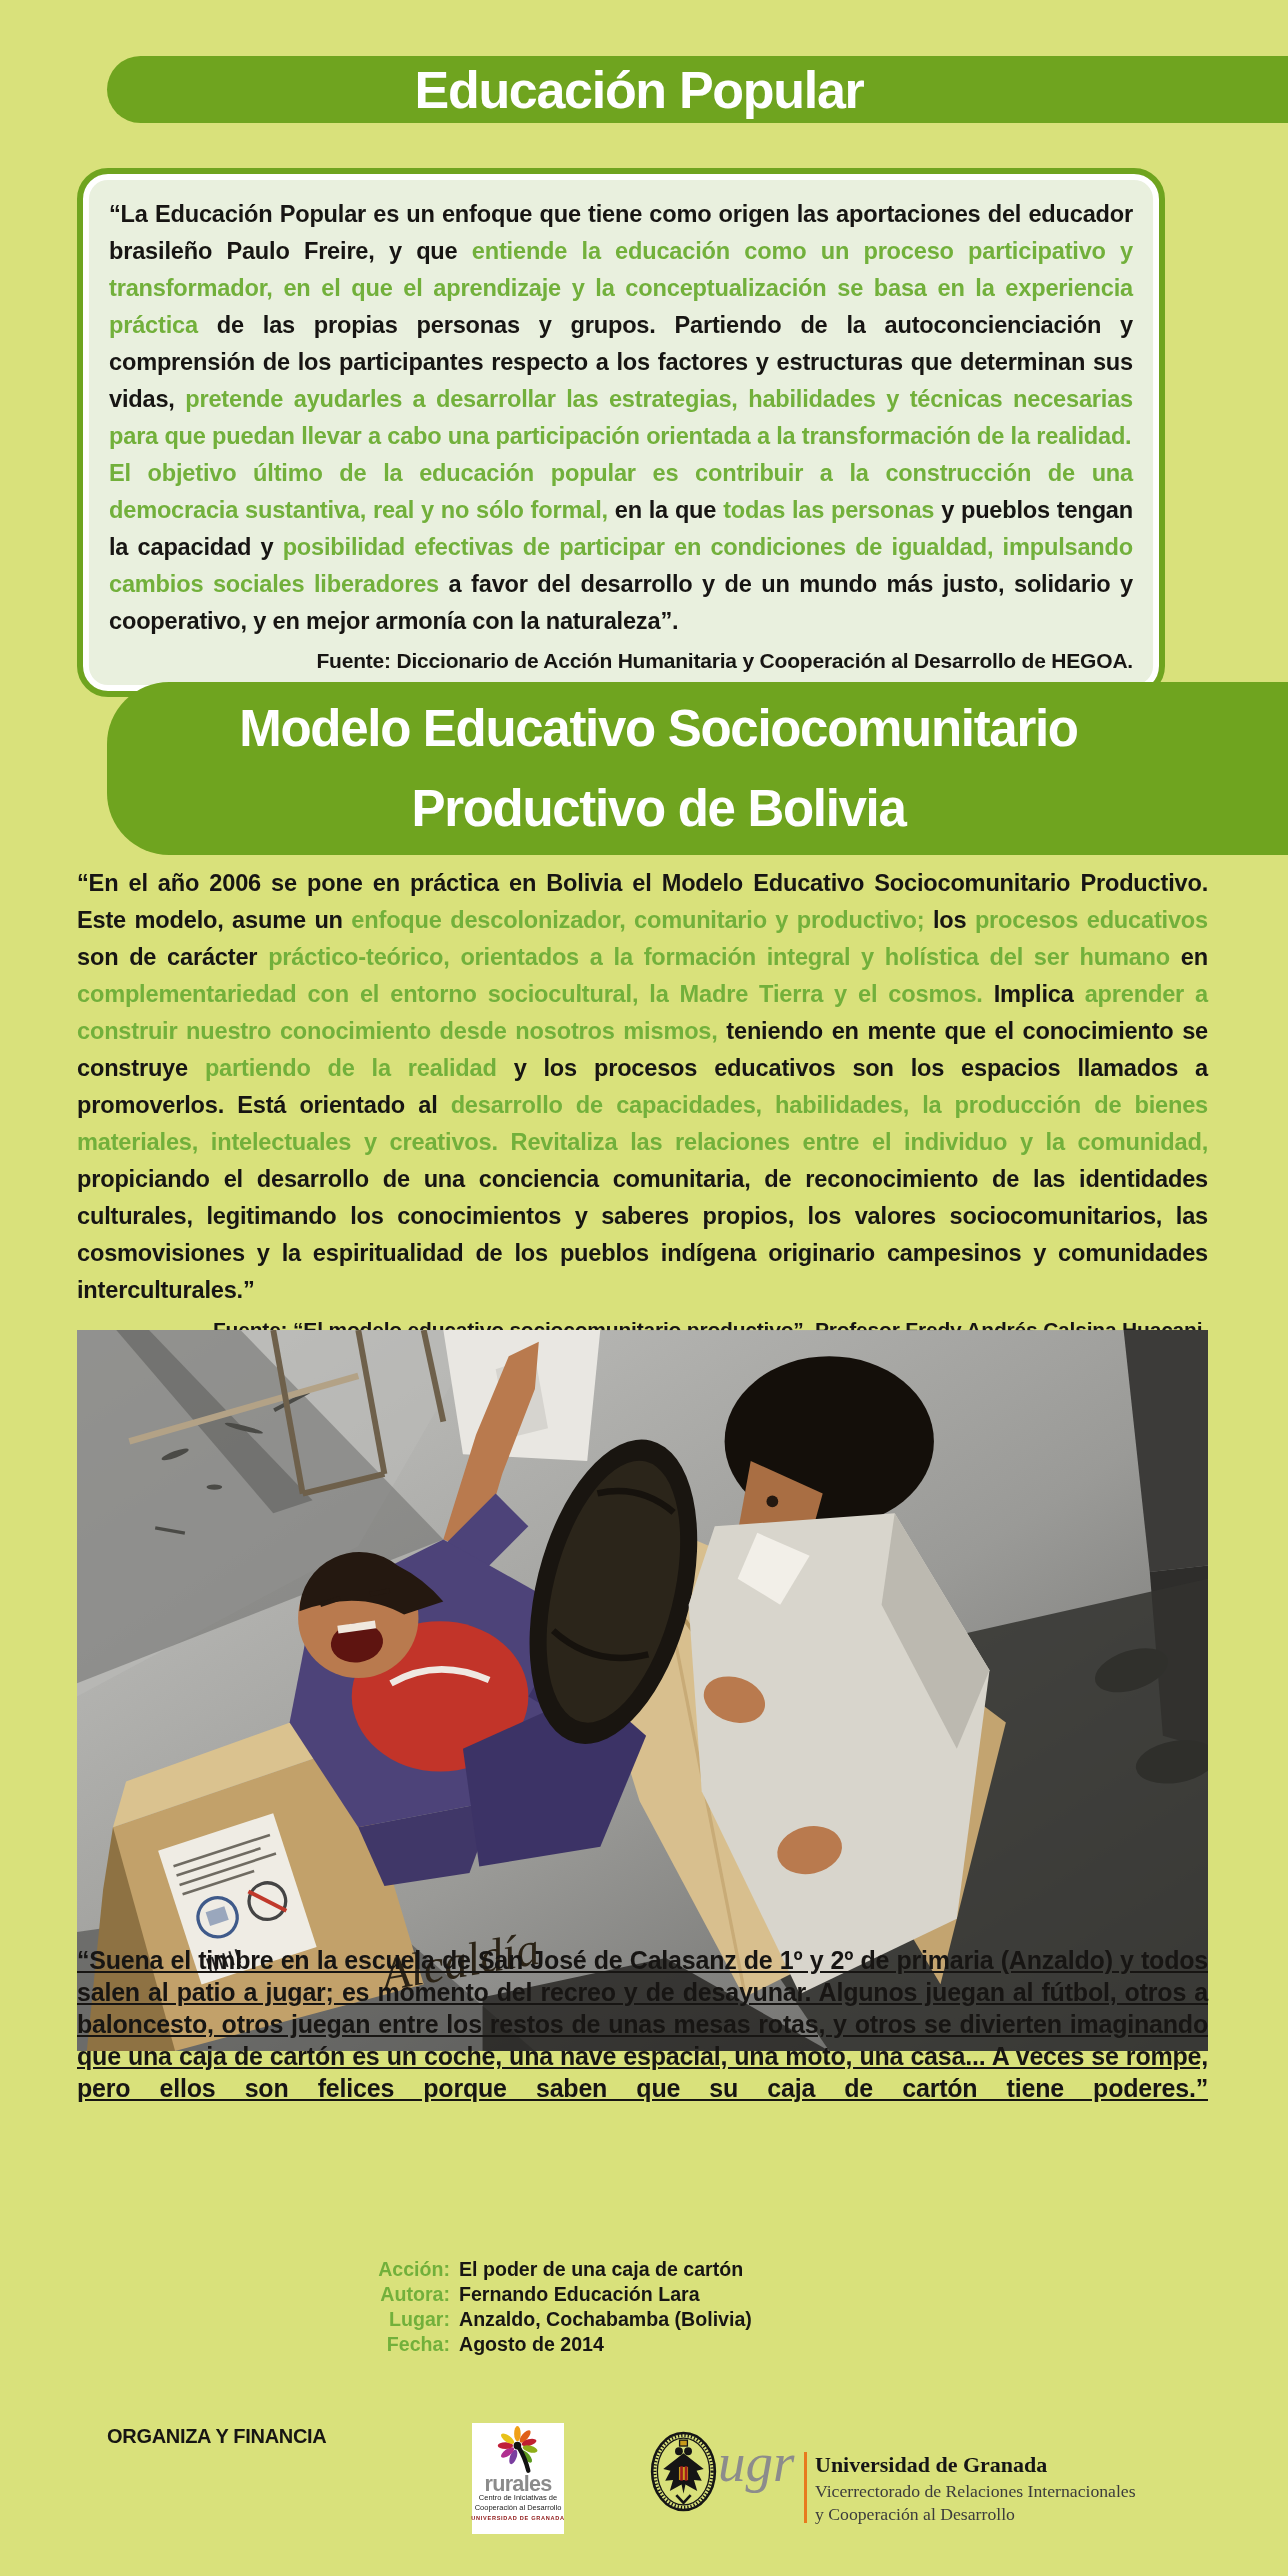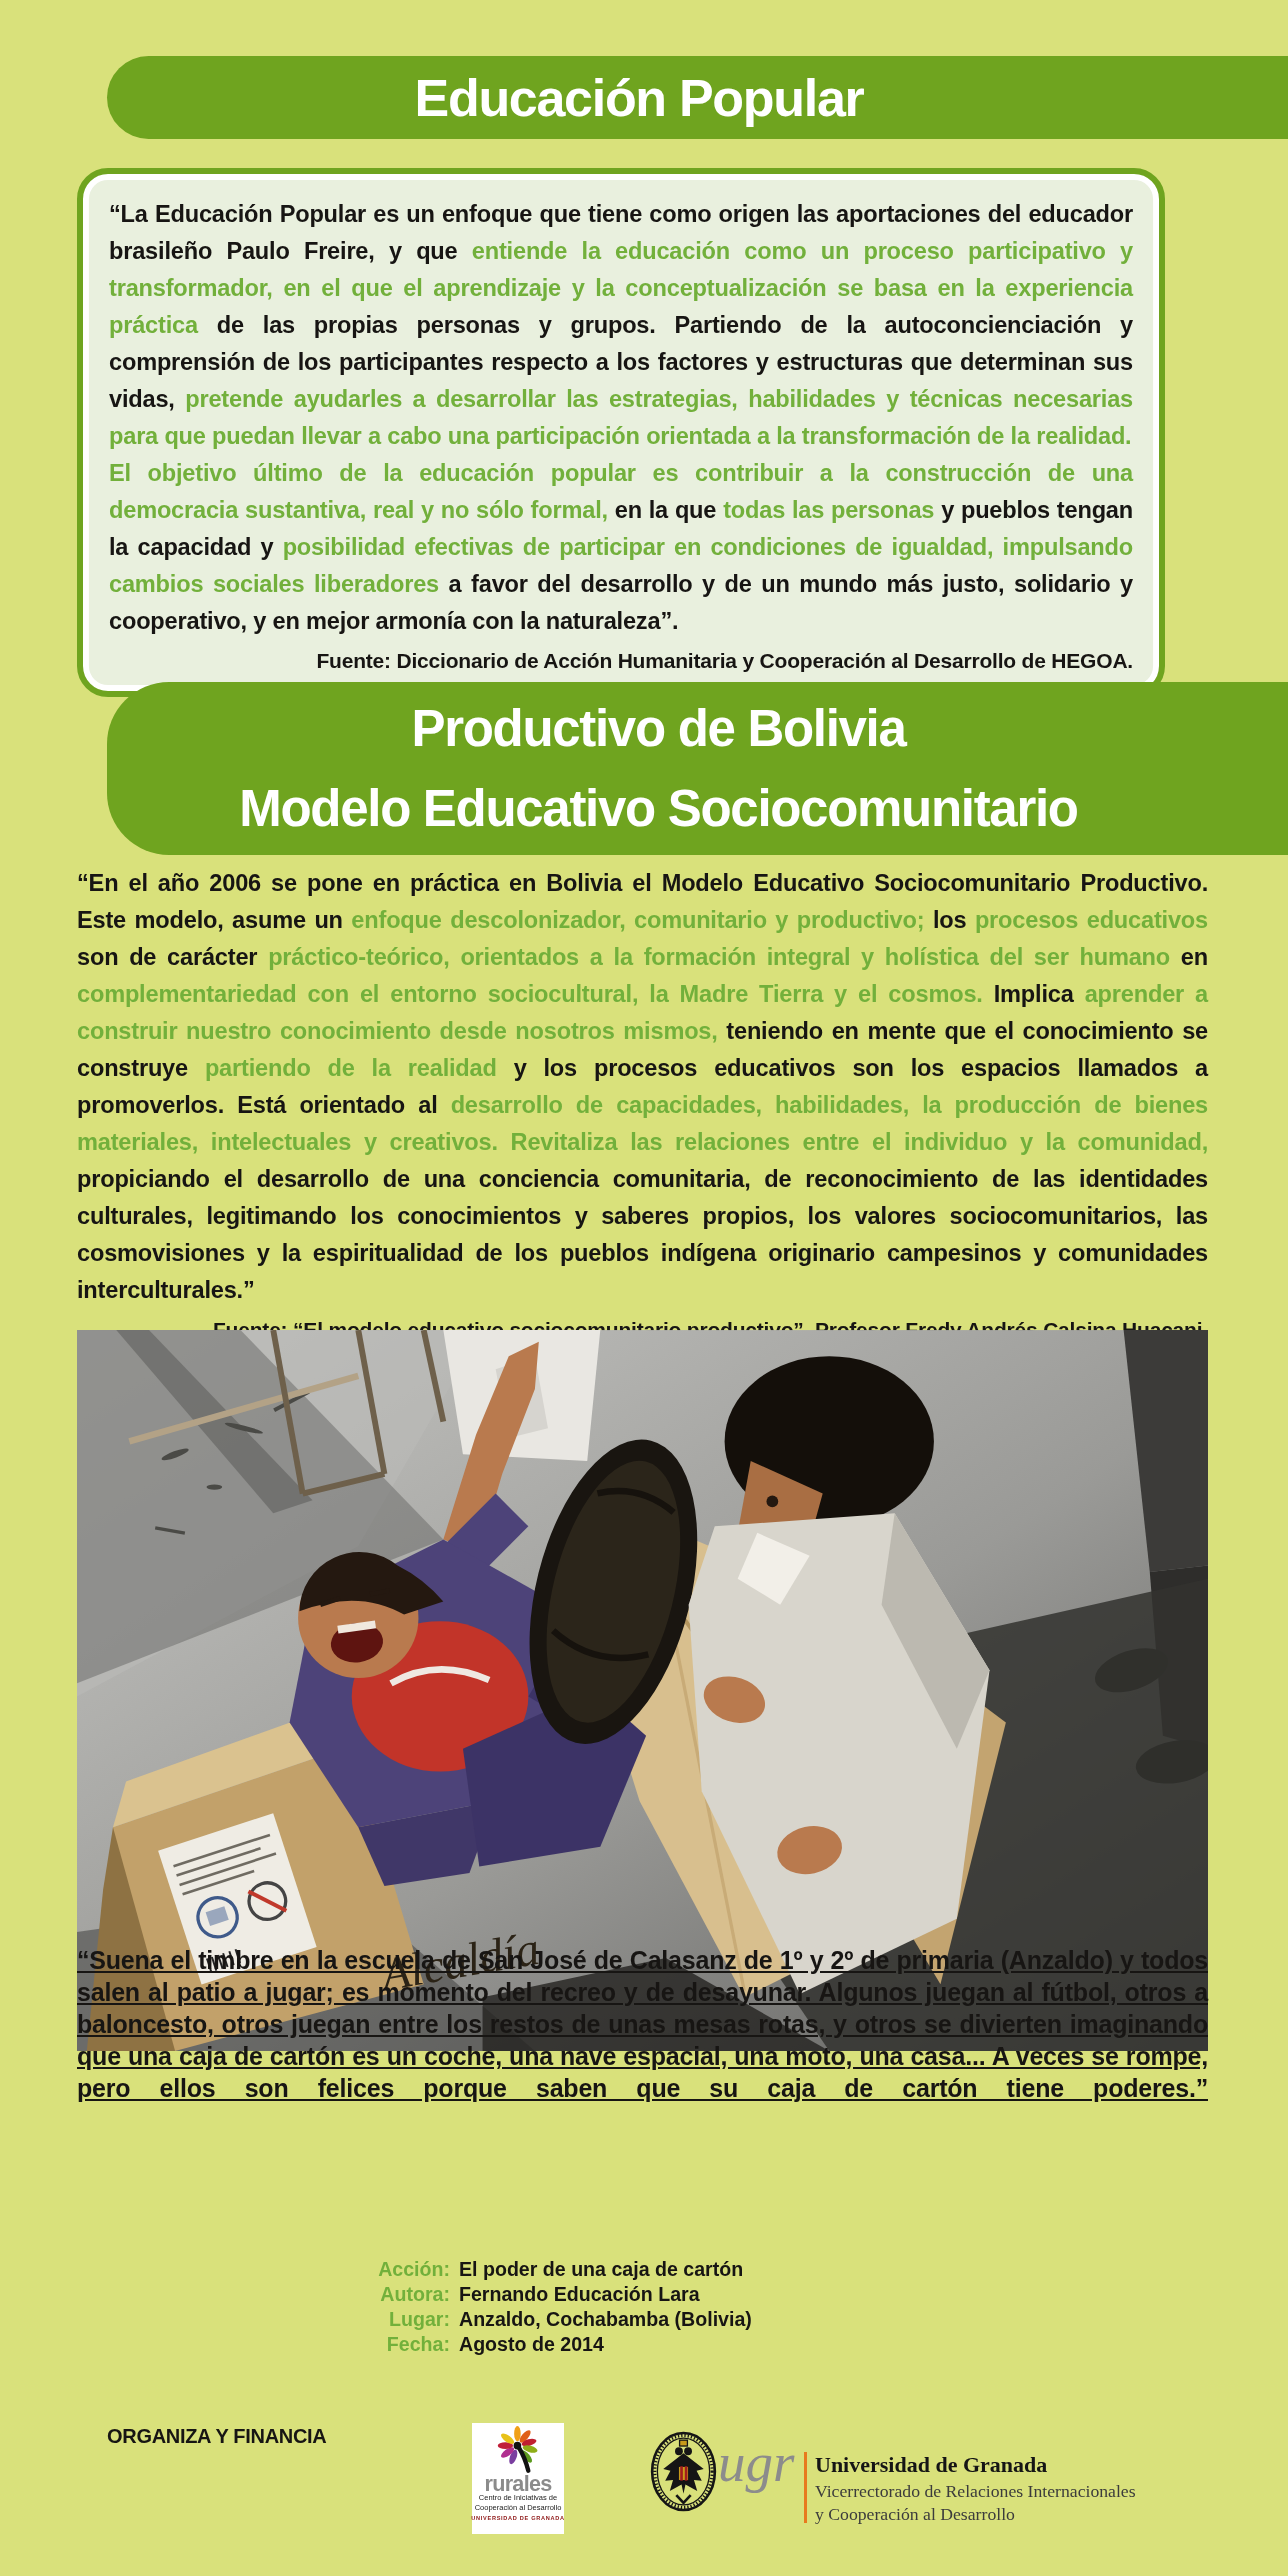--- a/index.html
+++ b/index.html
@@ -18,21 +18,21 @@
     color:var(--black);
   }
   .abs{position:absolute}
 
   
   .banner{
     left:107px;width:1182px;background:var(--green);
     display:flex;flex-direction:column;justify-content:center;
     color:#fff;font-weight:bold;text-align:center;
   }
-  #banner1{top:56px;height:83px;border-radius:46px 0 0 46px;padding-right:118px;
+  #banner1{top:56px;height:67px;border-radius:46px 0 0 46px;padding-right:118px;
     font-size:52px;letter-spacing:-1.3px}
   #banner2{top:682px;height:173px;border-radius:62px 0 0 62px;padding-right:79px;
     font-size:51px;line-height:80px;letter-spacing:-1.3px}
 
   
   #box1{
     left:77px;top:168px;width:1088px;min-height:478px;
     background:var(--box-fill);
     border:6.5px solid var(--green);border-radius:31px;
     box-shadow:inset 0 0 0 5.9px #ffffff;
@@ -101,22 +101,22 @@
     <span>Educación Popular</span>
   </div>
 
   <div id="box1" class="abs">
     <div class="bodytext"><span class="seg-black">“La Educación Popular es un enfoque que tiene como origen las aportaciones del educador brasileño Paulo Freire, y que </span><span class="seg-green">entiende la educación como un proceso participativo y transformador, en el que el aprendizaje y la conceptualización se basa en la experiencia práctica </span><span class="seg-black">de las propias personas y grupos. Partiendo de la autoconcienciación y comprensión de los participantes respecto a los factores y estructuras que determinan sus vidas, </span><span class="seg-green">pretende ayudarles a desarrollar las estrategias, habilidades y técnicas necesarias para que puedan llevar a cabo una participación orientada a la transformación de la realidad.
 </span><span class="seg-green">El objetivo último de la educación popular es contribuir a la construcción de una democracia sustantiva, real y no sólo formal, </span><span class="seg-black">en la que </span><span class="seg-green">todas las personas </span><span class="seg-black">y pueblos tengan la capacidad y </span><span class="seg-green">posibilidad efectivas de participar en condiciones de igualdad, impulsando cambios sociales liberadores </span><span class="seg-black">a favor del desarrollo y de un mundo más justo, solidario y cooperativo, y en mejor armonía con la naturaleza”.</span></div>
     <div class="fuente">Fuente:  Diccionario de Acción Humanitaria y Cooperación al Desarrollo de HEGOA.</div>
   </div>
 
   <div id="banner2" class="abs banner">
+    <span>Modelo Educativo Sociocomunitario</span>
     <span>Productivo de Bolivia</span>
-    <span>Modelo Educativo Sociocomunitario</span>
   </div>
 
   <div id="para2" class="abs">
     <div class="bodytext"><span class="seg-black">“En el año 2006 se pone en práctica en Bolivia el Modelo Educativo Sociocomunitario Productivo. Este modelo, asume un </span><span class="seg-green">enfoque descolonizador, comunitario y productivo; </span><span class="seg-black">los </span><span class="seg-green">procesos educativos </span><span class="seg-black">son de carácter </span><span class="seg-green">práctico-teórico, orientados a la formación integral y holística del ser humano </span><span class="seg-black">en </span><span class="seg-green">complementariedad con el entorno sociocultural, la Madre Tierra y el cosmos. </span><span class="seg-black">Implica </span><span class="seg-green">aprender a construir nuestro conocimiento desde nosotros mismos, </span><span class="seg-black">teniendo en mente que el conocimiento se construye </span><span class="seg-green">partiendo de la realidad </span><span class="seg-black">y los procesos educativos son los espacios llamados a promoverlos. Está orientado al </span><span class="seg-green">desarrollo de capacidades, habilidades, la producción de bienes materiales, intelectuales y creativos. Revitaliza las relaciones entre el individuo y la comunidad, </span><span class="seg-black">propiciando el desarrollo de una conciencia comunitaria, de reconocimiento de las identidades culturales, legitimando los conocimientos y saberes propios, los valores sociocomunitarios, las cosmovisiones y la espiritualidad de los pueblos indígena originario campesinos y comunidades interculturales.”</span></div>
     <div class="fuente">Fuente: “El modelo educativo sociocomunitario productivo”, Profesor Fredy Andrés Calsina Huacani.</div>
   </div>
 
   <div id="photo" class="abs">
     <svg width="1131" height="721" viewBox="0 0 1729 1102" xmlns="http://www.w3.org/2000/svg">
       <defs>

